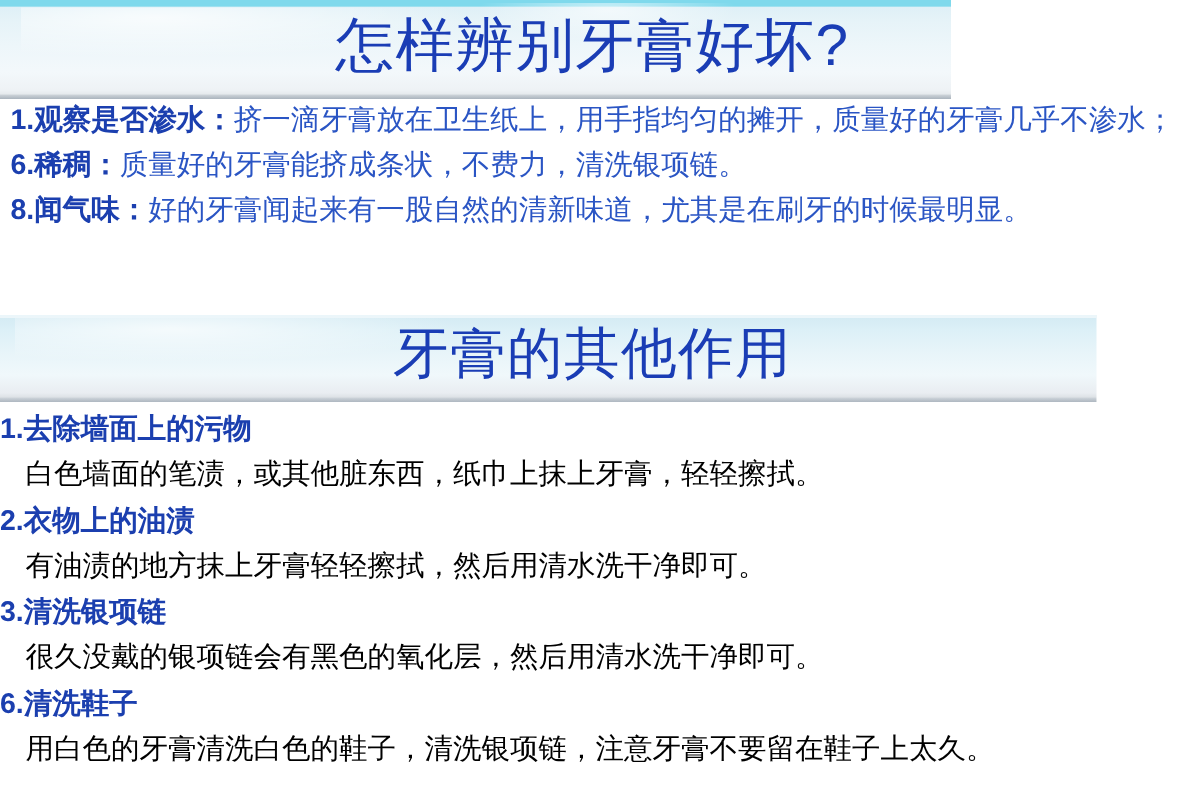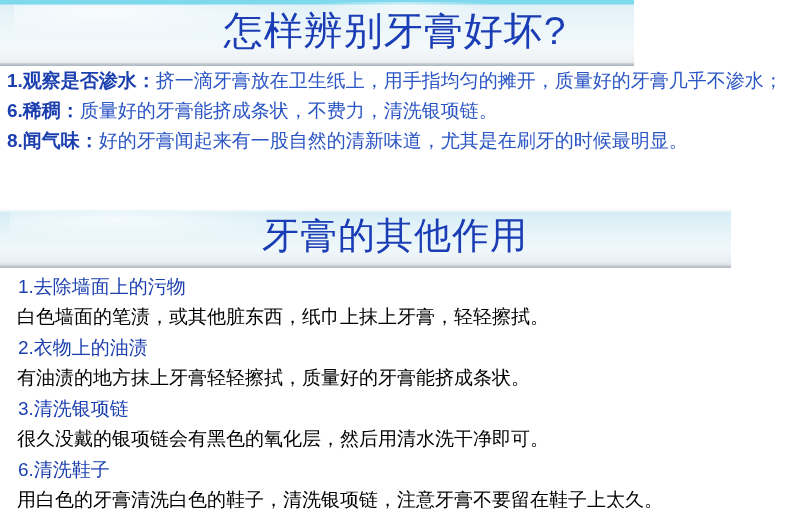--- a/index.html
+++ b/index.html
@@ -160,23 +160,22 @@
     left: 0;
     top: 272px;
     width: 790px;
   }
   .entry {
     margin-bottom: 1px;
   }
   .entry-head {
     font-size: 19px;
     line-height: 30px;
-    font-weight: normal;
+    font-weight: bold;
     color: #1b3faf;
-    padding-left: 18px;
     white-space: nowrap;
   }
   .entry-body {
     font-size: 19px;
     line-height: 30px;
     color: #000000;
     padding-left: 17px;
     white-space: nowrap;
   }
 </style>
@@ -208,21 +207,21 @@
     <div class="banner-two-title">牙膏的其他作用</div>
   </div>
 
   <div class="list-two">
     <div class="entry">
       <div class="entry-head">1.去除墙面上的污物</div>
       <div class="entry-body">白色墙面的笔渍，或其他脏东西，纸巾上抹上牙膏，轻轻擦拭。</div>
     </div>
     <div class="entry">
       <div class="entry-head">2.衣物上的油渍</div>
-      <div class="entry-body">有油渍的地方抹上牙膏轻轻擦拭，质量好的牙膏能挤成条状。</div>
+      <div class="entry-body">有油渍的地方抹上牙膏轻轻擦拭，然后用清水洗干净即可。</div>
     </div>
     <div class="entry">
       <div class="entry-head">3.清洗银项链</div>
       <div class="entry-body">很久没戴的银项链会有黑色的氧化层，然后用清水洗干净即可。</div>
     </div>
     <div class="entry">
       <div class="entry-head">6.清洗鞋子</div>
       <div class="entry-body">用白色的牙膏清洗白色的鞋子，清洗银项链，注意牙膏不要留在鞋子上太久。</div>
     </div>
   </div>

